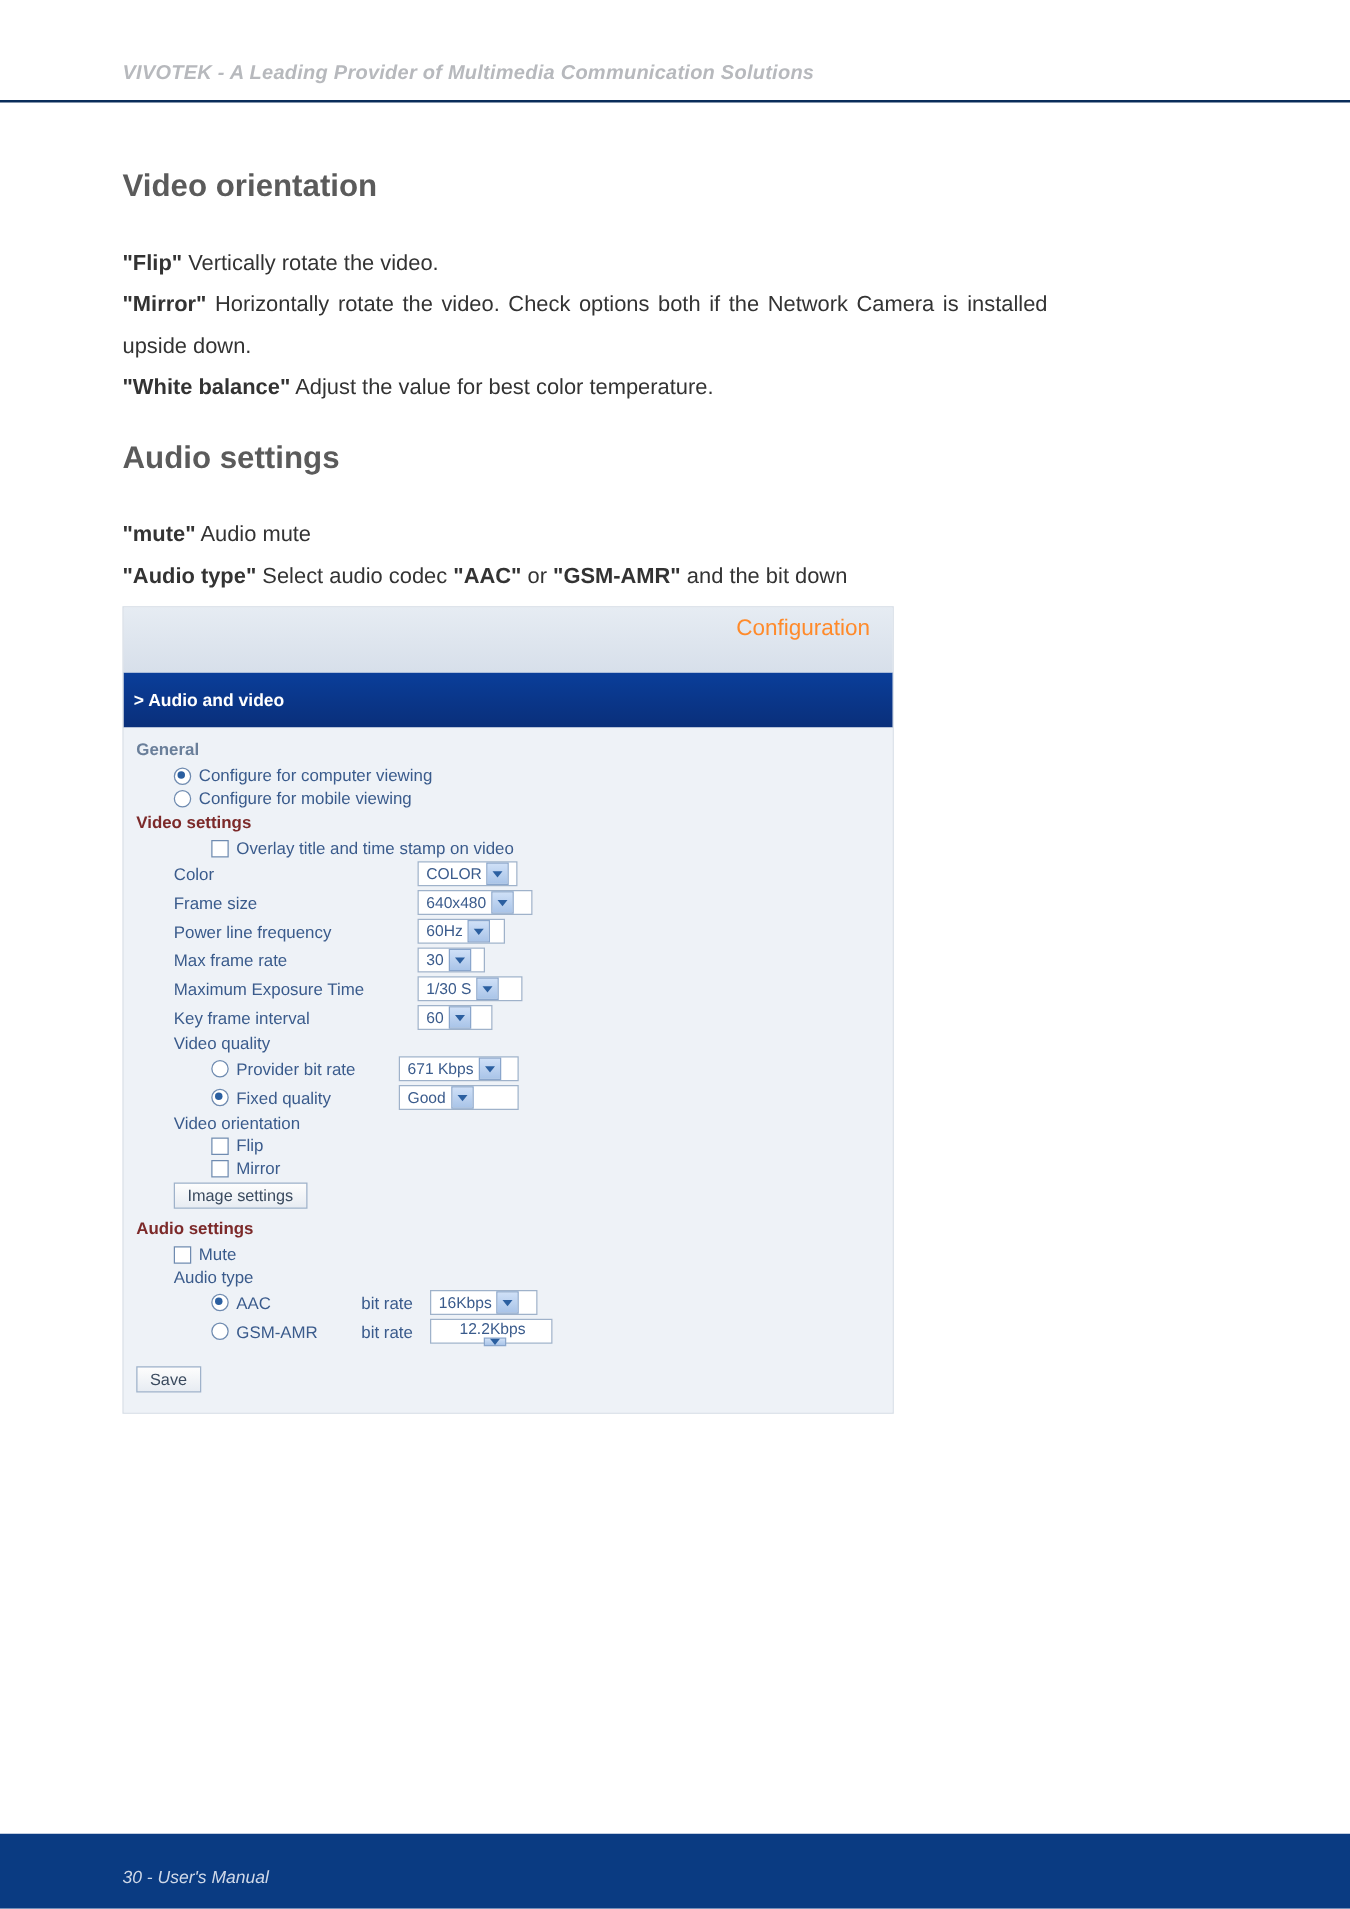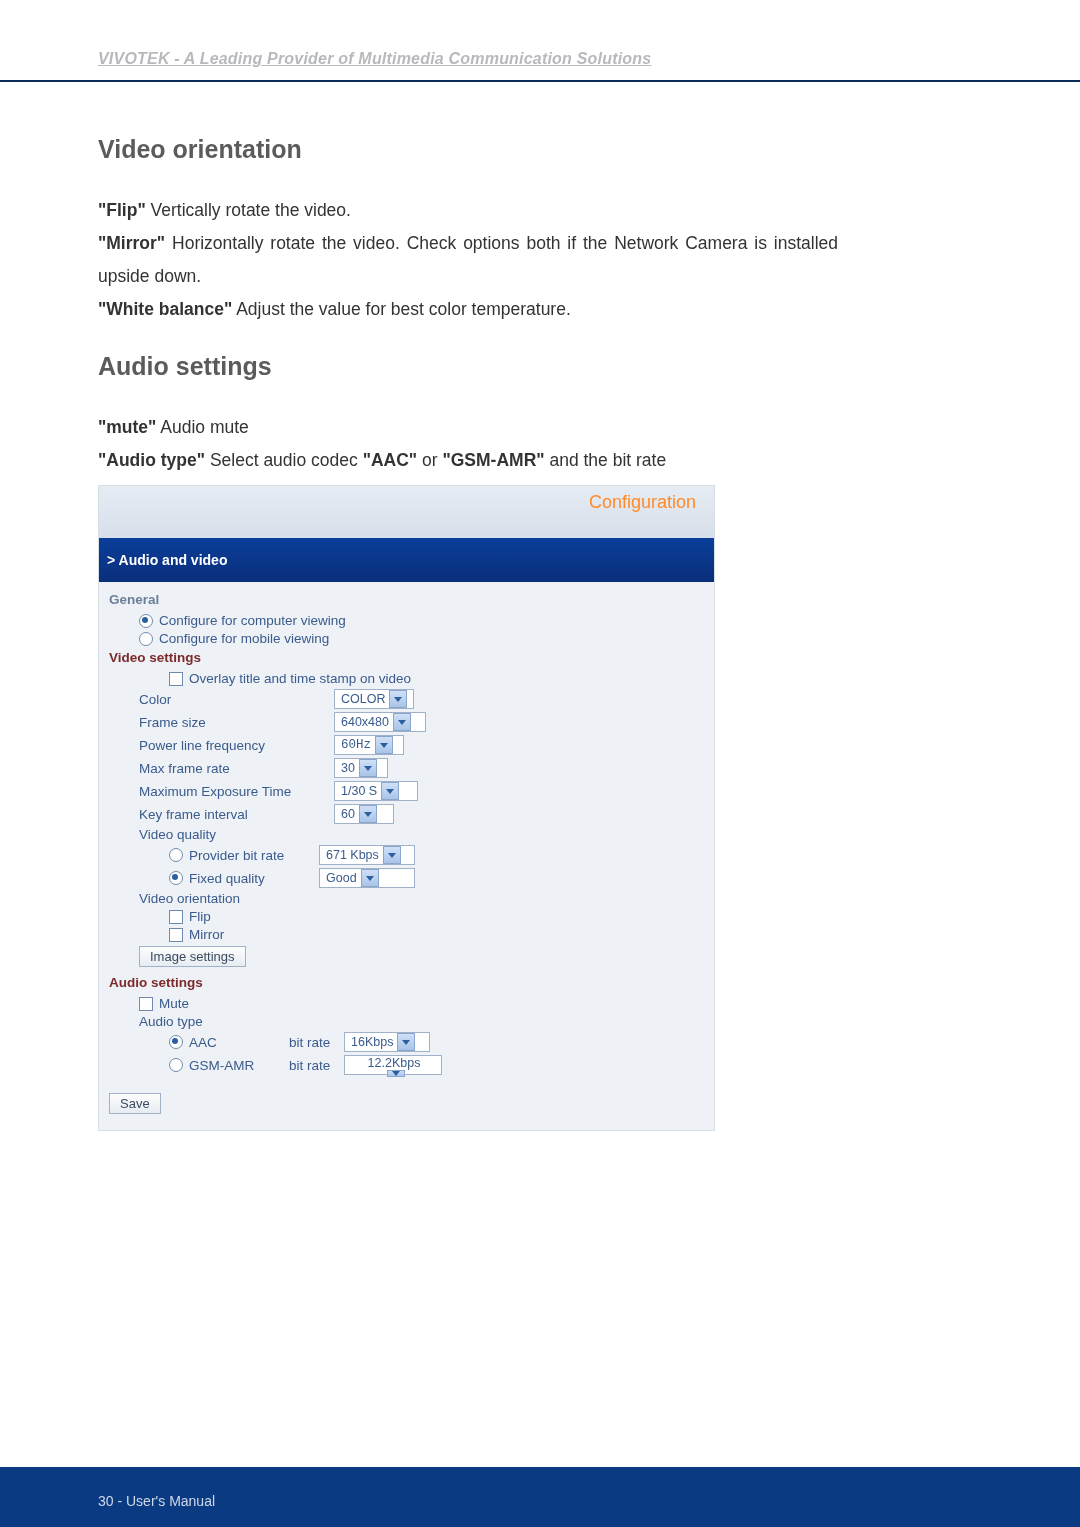--- a/index.html
+++ b/index.html
@@ -28,21 +28,20 @@
   }
   .header-text {
     position: absolute;
     left: 98px;
     top: 50px;
     font-style: italic;
     font-weight: bold;
     color: #b7b9bd;
     font-size: 16px;
     letter-spacing: 0.2px;
-    text-decoration: underline;
   }
   .content {
     position: absolute;
     left: 98px;
     top: 135px;
     width: 740px;
   }
   h2.section {
     font-family: Verdana, sans-serif;
     color: #5b5b5b;
@@ -195,20 +194,21 @@
     right: 0;
     bottom: 0;
     height: 60px;
     background: #0a3b82;
   }
   .footer-text {
     position: absolute;
     left: 98px;
     bottom: 18px;
     color: #cfd8e8;
+    font-style: italic;
     font-size: 14px;
     font-family: Arial, sans-serif;
   }
 </style>
 </head>
 <body>
 
 <div class="page">
 
   <div class="header-band">
@@ -230,21 +230,21 @@
     </p>
 
     <div class="spacer1"></div>
 
     <h2 class="section">Audio settings</h2>
 
     <p class="body-text">
       <span class="b">"mute"</span><span> Audio mute</span>
     </p>
     <p class="body-text">
-      <span class="b">"Audio type"</span><span> Select audio codec </span><span class="b">"AAC"</span><span> or </span><span class="b">"GSM-AMR"</span><span> and the bit rate</span>
+      <span class="b">"Audio type"</span><span> Select audio codec </span><span class="b">"AAC"</span><span> or </span><span class="b">"GSM-AMR"</span><span> and the bit down</span>
     </p>
 
     <div class="config-panel">
       <div class="config-topbar">
         <span class="config-title">Configuration</span>
       </div>
       <div class="config-section-bar">&gt; Audio and video</div>
       <div class="config-body">
 
         <div class="grp-heading">General</div>
@@ -280,21 +280,21 @@
           <span class="select" style="width:92px;">
             <span class="sel-val">640x480</span>
             <span class="sel-btn">
                 <span class="chev"></span>
               </span>
           </span>
         </div>
 
         <div class="row indent1">
           <span class="label-col">Power line frequency</span>
-          <span class="select" style="width:70px;font-family:Liberation Mono, monospace;">
+          <span class="select" style="width:70px;">
             <span class="sel-val">60Hz</span>
             <span class="sel-btn">
                 <span class="chev"></span>
               </span>
           </span>
         </div>
 
         <div class="row indent1">
           <span class="label-col">Max frame rate</span>
           <span class="select" style="width:54px;">

